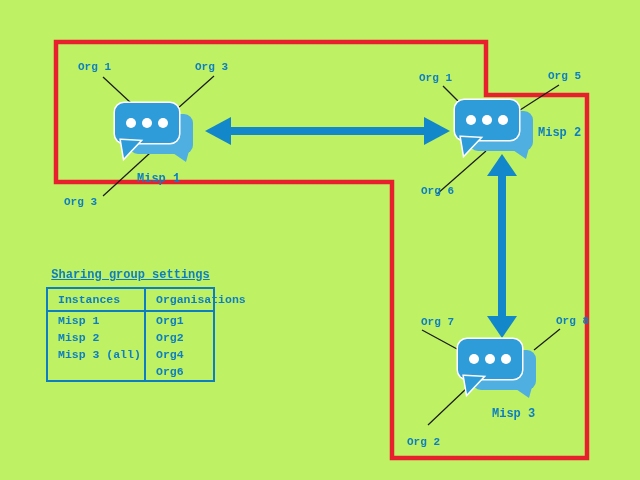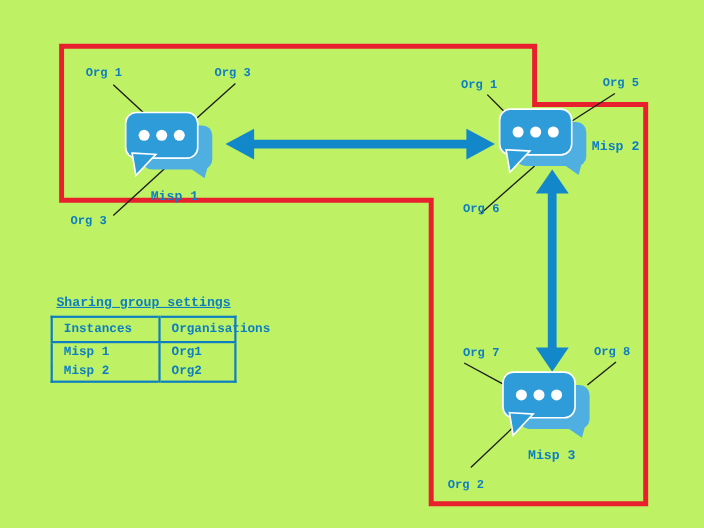--- a/index.html
+++ b/index.html
@@ -32,25 +32,25 @@
     font-weight:bold;font-size:11px;color:var(--label-blue);
   }
   .lbl-node{font-size:12px;}
   #lbl-org1{left:78px;top:61px;}
   #lbl-org2{left:195px;top:61px;}
   #lbl-org3{left:64px;top:196px;}
   #lbl-org4{left:419px;top:72px;}
   #lbl-org5{left:548px;top:70px;}
   #lbl-org6{left:421px;top:185px;}
   #lbl-org7{left:421px;top:316px;}
-  #lbl-org8{left:540px;top:315px;text-align:center;}
+  #lbl-org8{left:556px;top:315px;text-align:center;}
   #lbl-org9{left:407px;top:436px;}
   #lbl-misp1{left:137px;top:172px;}
   #lbl-misp2{left:538px;top:126px;}
-  #lbl-misp3{left:480px;top:407px;}
+  #lbl-misp3{left:492px;top:407px;}
   .sharing-panel{position:absolute;left:46px;top:248px;width:169px;z-index:3;margin-top:20px;}
   .sharing-title{
     text-align:center;font-weight:bold;font-size:12px;color:var(--label-blue);
     text-decoration:underline;margin:0 0 5px 0;
   }
   .sharing-table{
     width:100%;border-collapse:collapse;table-layout:fixed;
     border:2px solid var(--label-blue);
   }
   .sharing-table th,.sharing-table td{
@@ -168,17 +168,25 @@
       </thead>
       <tbody>
         <tr>
           <td>Misp 1</td>
           <td>Org1</td>
         </tr>
         <tr>
           <td>Misp 2</td>
           <td>Org2</td>
         </tr>
+        <tr>
+          <td>Misp 3 (all)</td>
+          <td>Org4</td>
+        </tr>
+        <tr>
+          <td></td>
+          <td>Org6</td>
+        </tr>
       </tbody>
     </table>
   </div>
 
 </div>
 
 </body></html>

